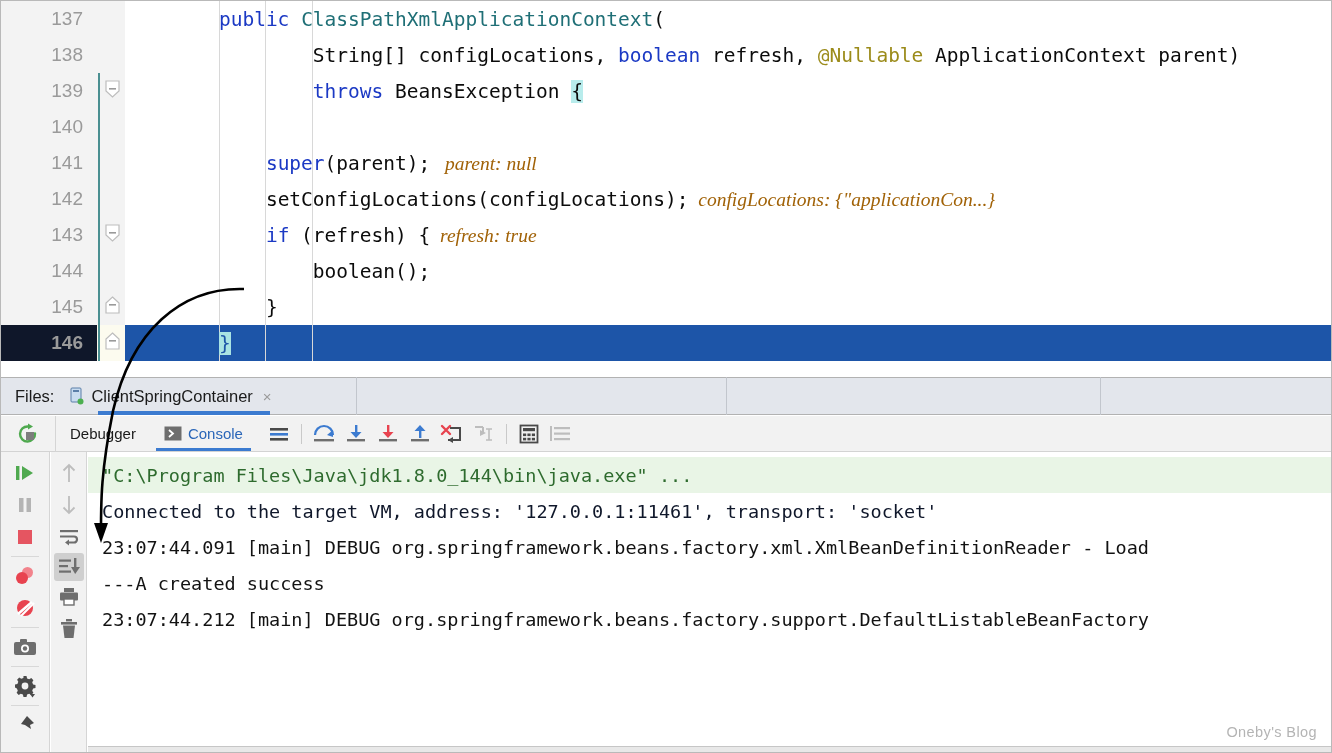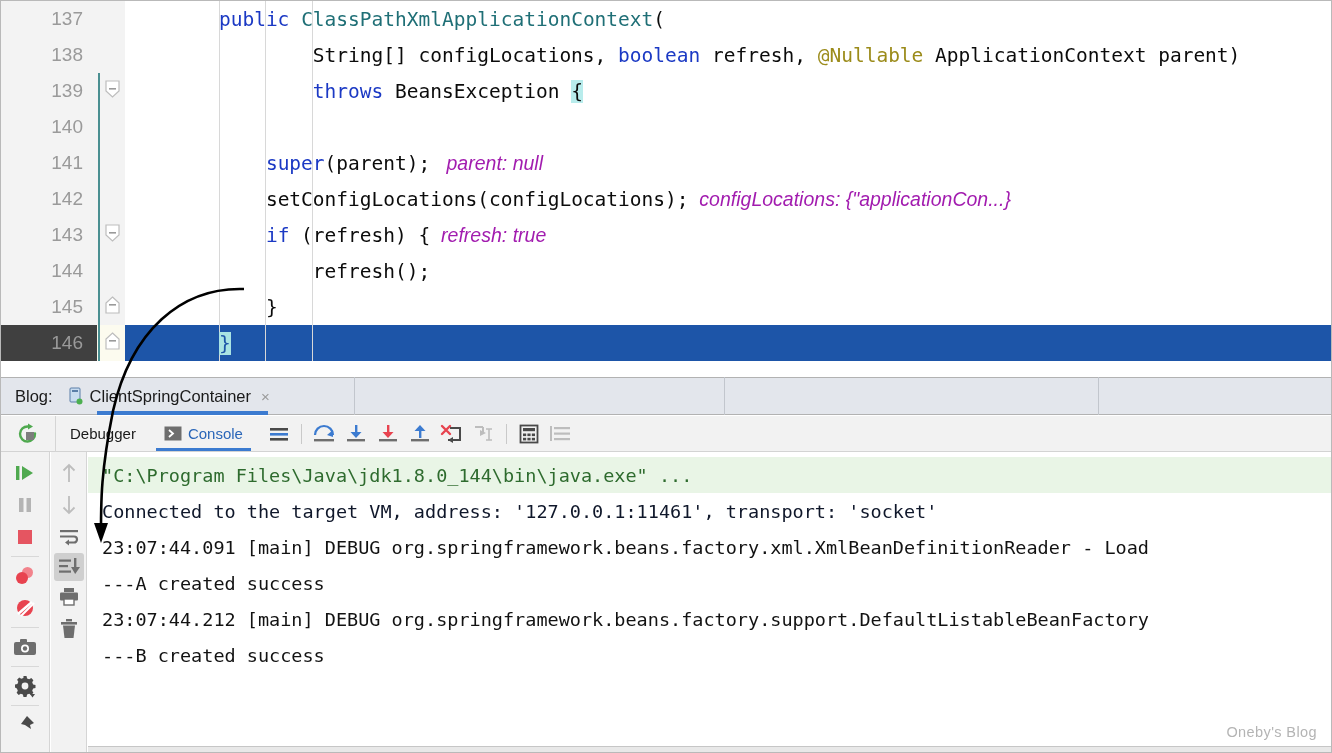--- a/index.html
+++ b/index.html
@@ -35,21 +35,21 @@
     width: 96px; min-width: 96px;
     height: 36px;
     background: #f3f3f3;
     color: #9a9a9a;
     font-family: "Liberation Sans", sans-serif;
     font-size: 19px;
     display: flex; align-items: center; justify-content: flex-end;
     padding-right: 14px;
     user-select: none;
   }
-  .gutter.current { background: #404040; }
+  .gutter.current { background: #0f172a; font-weight: bold; }
   .foldzone {
     width: 28px; min-width: 28px; height: 36px;
     background: #f3f3f3;
     position: relative;
   }
   .foldzone.current { background: #fcfbef; }
   .foldzone .vline {
     position: absolute; left: 1px; top: 0; width: 2px; height: 36px;
     background: #4a8f91;
   }
@@ -68,21 +68,21 @@
     padding-left: 0px;
     position: relative;
   }
   .codetext .indentline {
     position: absolute; top: 0; width: 1px; height: 36px;
     background: #d8d8d8;
   }
   .kw  { color: #1b39c4; }
   .cls { color: #1f6f76; }
   .ann { color: #9b8b1a; }
-  .hint{ color: #a21caf; font-style: italic; font-family: Liberation Sans, sans-serif; }
+  .hint{ color: #a16207; font-style: italic; font-family: Liberation Serif, serif; }
   .brace-hl { background: #b8ecec; }
   .line-selected .codetext { background: #1d55a8; color: #ffffff; }
   .line-selected .codetext .brace-hl { background: #a9e3e3; color: #1d55a8; }
   .sel-strip {
     position: absolute; left: 124px; right: 0; top: 0; height: 36px;
     background: #1d55a8;
   }
   .sel-strip-under {
     position: absolute; left: 124px; right: 0; top: 30px; height: 6px;
     background: #1a4d97;
@@ -224,33 +224,33 @@
               <path d="M1 1 H14 V11 L7.5 17 L1 11 Z" fill="#ffffff" stroke="#bdbdbd" stroke-width="1.2"></path>
               <rect x="4" y="8" width="7" height="1.6" fill="#9a9a9a"></rect>
             </svg></div></div><div class="codetext"><div class="indentline" style="left: 93.6px;"></div><div class="indentline" style="left: 140.4px;"></div><div class="indentline" style="left: 187.2px;"></div><span style="position: relative;"><span>                </span><span class="kw">throws</span><span> BeansException </span><span class="brace-hl">{</span></span></div></div>
       <div class="code-line"><div class="gutter">140</div><div class="foldzone"><div class="vline"></div></div><div class="codetext"><div class="indentline" style="left: 93.6px;"></div><div class="indentline" style="left: 140.4px;"></div><div class="indentline" style="left: 187.2px;"></div><span style="position: relative;"><span></span></span></div></div>
       <div class="code-line"><div class="gutter">141</div><div class="foldzone"><div class="vline"></div></div><div class="codetext"><div class="indentline" style="left: 93.6px;"></div><div class="indentline" style="left: 140.4px;"></div><div class="indentline" style="left: 187.2px;"></div><span style="position: relative;"><span>            </span><span class="kw">super</span><span>(parent);</span><span class="hint">   parent: null</span></span></div></div>
       <div class="code-line"><div class="gutter">142</div><div class="foldzone"><div class="vline"></div></div><div class="codetext"><div class="indentline" style="left: 93.6px;"></div><div class="indentline" style="left: 140.4px;"></div><div class="indentline" style="left: 187.2px;"></div><span style="position: relative;"><span>            </span><span>setConfigLocations(configLocations);</span><span class="hint">  configLocations: {"applicationCon...}</span></span></div></div>
       <div class="code-line"><div class="gutter">143</div><div class="foldzone"><div class="vline"></div><div class="foldmark"><svg width="15" height="18" viewBox="0 0 15 18">
               <path d="M1 1 H14 V11 L7.5 17 L1 11 Z" fill="#ffffff" stroke="#bdbdbd" stroke-width="1.2"></path>
               <rect x="4" y="8" width="7" height="1.6" fill="#9a9a9a"></rect>
             </svg></div></div><div class="codetext"><div class="indentline" style="left: 93.6px;"></div><div class="indentline" style="left: 140.4px;"></div><div class="indentline" style="left: 187.2px;"></div><span style="position: relative;"><span>            </span><span class="kw">if</span><span> (refresh) {</span><span class="hint">  refresh: true</span></span></div></div>
-      <div class="code-line"><div class="gutter">144</div><div class="foldzone"><div class="vline"></div></div><div class="codetext"><div class="indentline" style="left: 93.6px;"></div><div class="indentline" style="left: 140.4px;"></div><div class="indentline" style="left: 187.2px;"></div><span style="position: relative;"><span>                </span><span>refresh();</span></span></div></div>
+      <div class="code-line"><div class="gutter">144</div><div class="foldzone"><div class="vline"></div></div><div class="codetext"><div class="indentline" style="left: 93.6px;"></div><div class="indentline" style="left: 140.4px;"></div><div class="indentline" style="left: 187.2px;"></div><span style="position: relative;"><span>                </span><span>boolean();</span></span></div></div>
       <div class="code-line"><div class="gutter">145</div><div class="foldzone"><div class="vline"></div><div class="foldmark"><svg width="15" height="18" viewBox="0 0 15 18">
               <path d="M7.5 1 L14 7 V17 H1 V7 Z" fill="#ffffff" stroke="#bdbdbd" stroke-width="1.2"></path>
               <rect x="4" y="8" width="7" height="1.6" fill="#9a9a9a"></rect>
             </svg></div></div><div class="codetext"><div class="indentline" style="left: 93.6px;"></div><div class="indentline" style="left: 140.4px;"></div><div class="indentline" style="left: 187.2px;"></div><span style="position: relative;"><span>            </span><span>}</span></span></div></div>
       <div class="code-line line-selected"><div class="sel-strip"></div><div class="sel-strip-under"></div><div class="gutter current">146</div><div class="foldzone current"><div class="vline"></div><div class="foldmark"><svg width="15" height="18" viewBox="0 0 15 18">
               <path d="M7.5 1 L14 7 V17 H1 V7 Z" fill="#ffffff" stroke="#bdbdbd" stroke-width="1.2"></path>
               <rect x="4" y="8" width="7" height="1.6" fill="#9a9a9a"></rect>
             </svg></div></div><div class="codetext"><div class="indentline" style="left: 93.6px;"></div><div class="indentline" style="left: 140.4px;"></div><div class="indentline" style="left: 187.2px;"></div><span style="position: relative;"><span>        </span><span class="brace-hl">}</span></span></div></div>
     </div>
 
   <div id="debug-tabbar">
-    <div class="dbg-label">Blog:</div>
+    <div class="dbg-label">Files:</div>
     <div class="tab-item">
       <span style="display:flex;align-items:center;">
         <svg width="17" height="19" viewBox="0 0 17 19">
           <rect x="3" y="1" width="10" height="14" rx="1" fill="#c9dcf0" stroke="#5a7ea8" stroke-width="1"></rect>
           <rect x="5" y="3" width="6" height="2" fill="#5a7ea8"></rect>
           <circle cx="12.5" cy="14.5" r="3" fill="#4caf50"></circle>
         </svg>
       </span>
       <span class="tab-text">ClientSpringContainer</span>
       <span class="tab-close">×</span>
@@ -471,21 +471,20 @@
       </svg>
     </div>
   </div>
 
   <div id="console">
       <div class="con-line cmd">"C:\Program Files\Java\jdk1.8.0_144\bin\java.exe" ...</div>
       <div class="con-line info">Connected to the target VM, address: '127.0.0.1:11461', transport: 'socket'</div>
       <div class="con-line log">23:07:44.091 [main] DEBUG org.springframework.beans.factory.xml.XmlBeanDefinitionReader - Load</div>
       <div class="con-line log">---A created success</div>
       <div class="con-line log">23:07:44.212 [main] DEBUG org.springframework.beans.factory.support.DefaultListableBeanFactory</div>
-      <div class="con-line log">---B created success</div>
     </div>
   <div id="console-bottom-bar"></div>
 
   <svg id="annotation-arrow">
     <path d="M 243 288 C 180 286 130 330 112 410 C 100 470 100 500 100 528" fill="none" stroke="#000000" stroke-width="2.6"></path>
     <path d="M 93 522 L 100 542 L 107 522 Z" fill="#000000"></path>
   </svg>
 
   <div id="watermark">Oneby's Blog</div>
 

